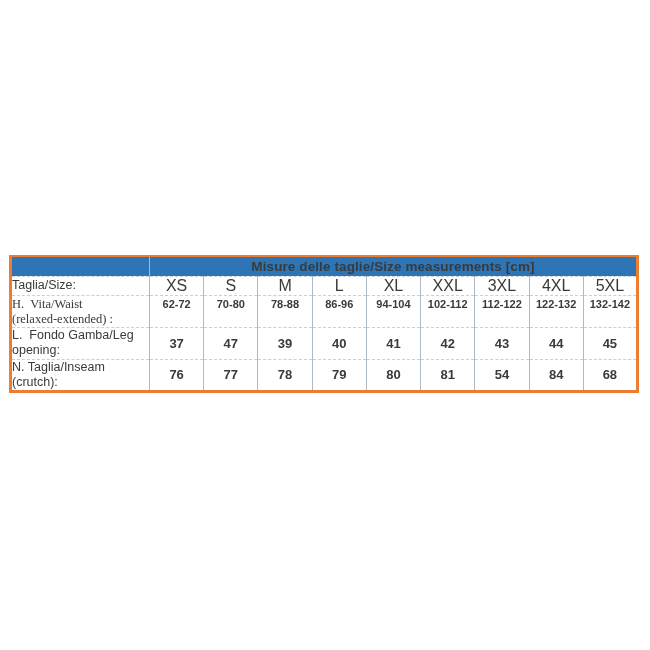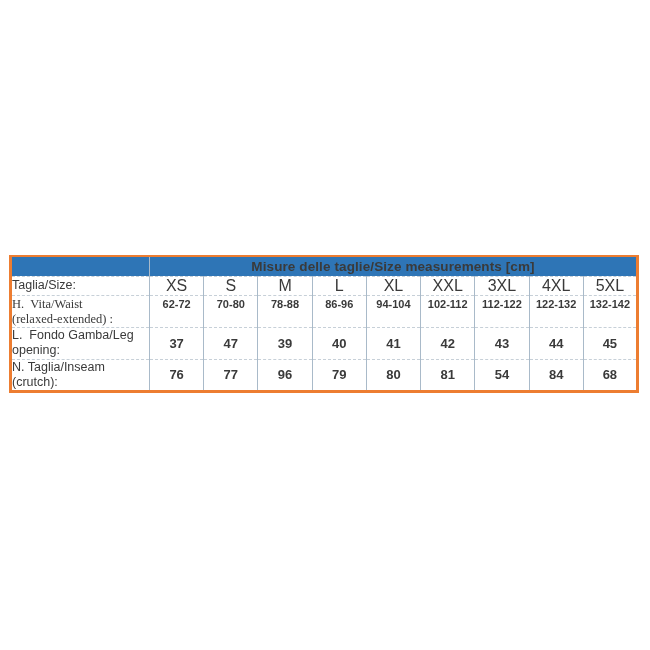--- a/index.html
+++ b/index.html
@@ -155,21 +155,21 @@
           <td class="value-cell">43</td>
           <td class="value-cell">44</td>
           <td class="value-cell">45</td>
         </tr>
 
 
         <tr class="data-row">
           <td class="label-cell">N. Taglia/Inseam (crutch):</td>
           <td class="value-cell">76</td>
           <td class="value-cell">77</td>
-          <td class="value-cell">96</td>
+          <td class="value-cell">78</td>
           <td class="value-cell">79</td>
           <td class="value-cell">80</td>
           <td class="value-cell">81</td>
           <td class="value-cell">54</td>
           <td class="value-cell">84</td>
           <td class="value-cell">68</td>
         </tr>
       </tbody>
     </table>
   </div>

